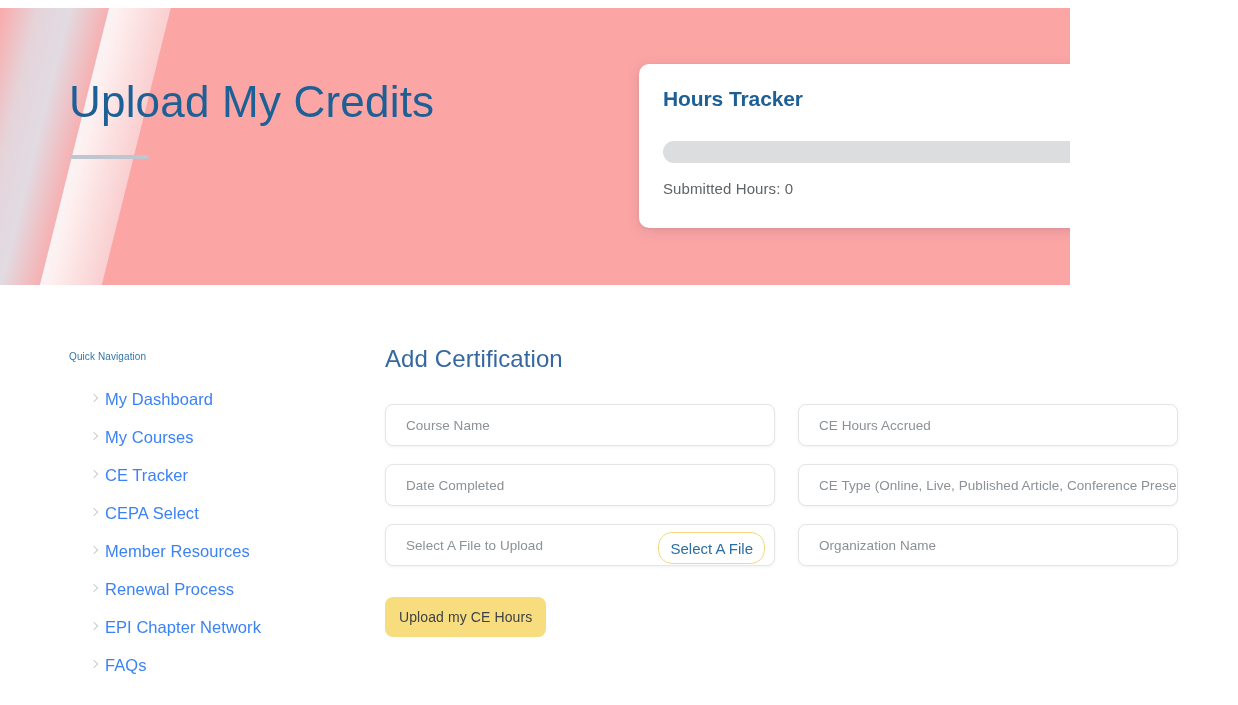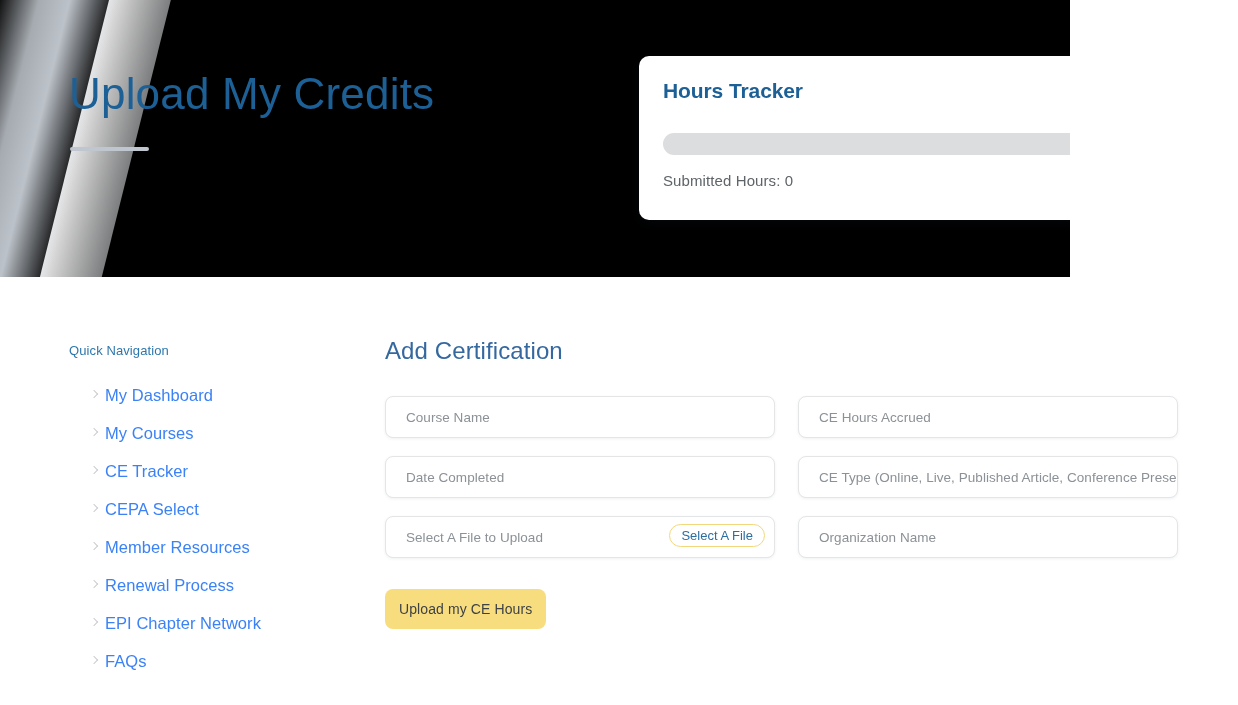--- a/index.html
+++ b/index.html
@@ -9,22 +9,23 @@
     background: #ffffff;
     font-family: "Liberation Sans", sans-serif;
     overflow: hidden;
   }
 
   
   .header-band {
     position: relative;
     width: 1070px;
     height: 277px;
-    background: #000000;
+    background: #fca5a5;
     overflow: hidden;
+    margin-top: 8px;
   }
   .header-band::after {
     
     content: "";
     position: absolute;
     top: -80px;
     left: -40px;
     width: 120px;
     height: 460px;
     background: linear-gradient(90deg, rgba(255,255,255,0) 0%, rgba(221,228,236,0.75) 35%, rgba(221,228,236,0.85) 60%, rgba(255,255,255,0) 100%);
@@ -129,21 +130,21 @@
 
   
   .sidebar {
     position: absolute;
     left: 69px;
     top: 66px;
     width: 290px;
   }
   .sidebar-heading {
     margin: 0 0 18px 0;
-    font-size: 13px;
+    font-size: 10px;
     font-weight: 400;
     color: #2e77ac;
     letter-spacing: 0.1px;
   }
   .nav-list { list-style: none; margin: 0; padding: 0; }
   .nav-item {
     display: flex;
     align-items: center;
     height: 38px;
     padding-left: 21px;
@@ -212,29 +213,29 @@
     color: #8b9196;
     white-space: nowrap;
     letter-spacing: 0.05px;
     padding-left: 6px;
   }
   .field-file { justify-content: flex-start; }
   .select-file-btn {
     position: absolute;
     right: 9px;
     top: 7px;
-    height: 23px;
+    height: 32px;
     padding: 0 11px;
     display: flex;
     align-items: center;
     background: #ffffff;
     border: 1.5px solid #f3d77c;
     border-radius: 14px;
     color: #2b6ea3;
-    font-size: 13px;
+    font-size: 15px;
     cursor: pointer;
     white-space: nowrap;
   }
 
   .upload-btn {
     margin-top: 13px;
     height: 40px;
     padding: 0 14px;
     display: inline-flex;
     align-items: center;

